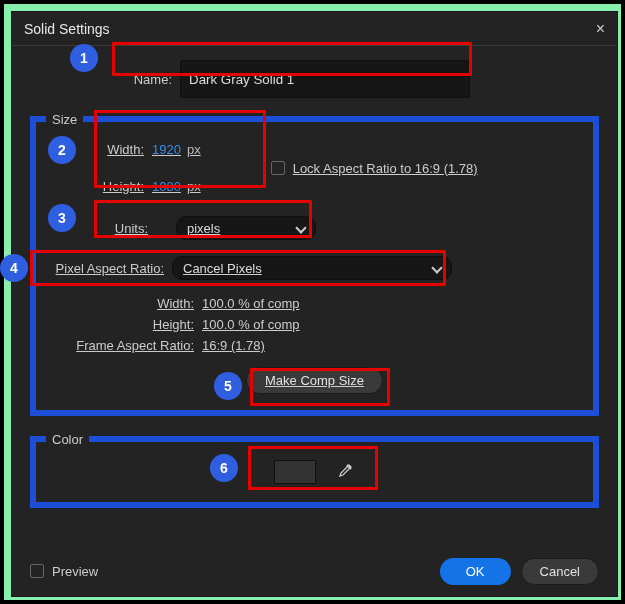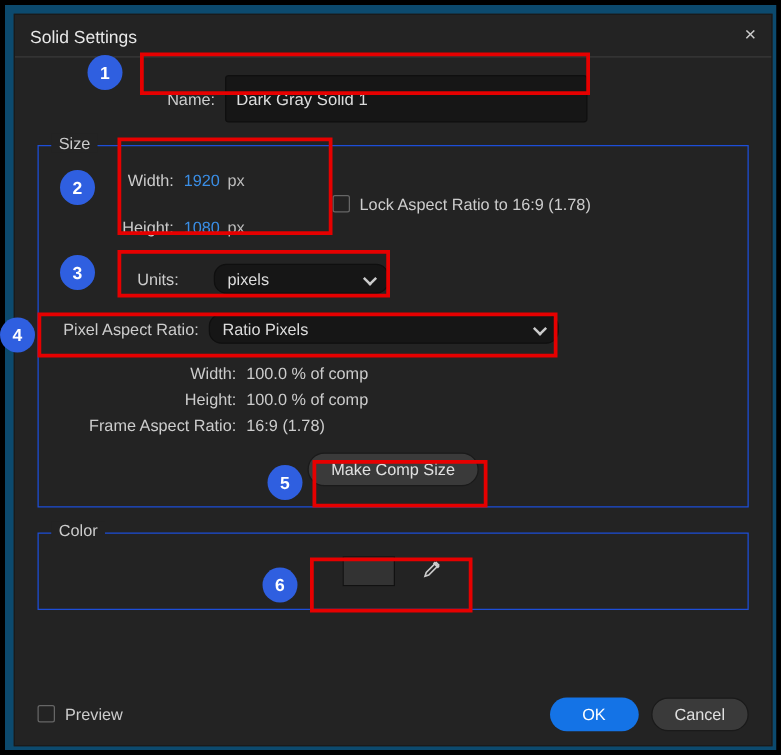--- a/index.html
+++ b/index.html
@@ -6,21 +6,21 @@
   body {
     background: #ffffff;
     font-family: "Segoe UI", Arial, sans-serif;
     font-size: 13px;
     color: #cccccc;
   }
   .outer {
     width: 625px;
     height: 604px;
     border: 4px solid #000;
-    background: #0c4a6e;
+    background: #86efac;
     position: relative;
   }
   .dialog {
     position: absolute;
     left: 7px; top: 7px;
     width: 607px; height: 586px;
     background: #232323;
     border: 1px solid #1a1a1a;
     display: flex;
     flex-direction: column;
@@ -40,24 +40,25 @@
   .label { text-align: right; padding-right: 8px; color: #cccccc; }
   .text-input {
     background: #161616;
     border: 1px solid #0f0f0f;
     border-radius: 3px;
     color: #dcdcdc;
     padding: 18px 8px;
     height: 24px;
   }
   .fieldset {
-    border: 1px solid #1d4ed8;
+    border: 6px solid #1d4ed8;
     margin-top: 18px;
     padding: 20px 16px 16px 16px;
     position: relative;
+    text-decoration: underline;
   }
   .legend {
     position: absolute;
     top: -10px; left: 10px;
     background: #232323;
     padding: 0 6px;
     color: #cccccc;
   }
   .numlink { color: #3a8ee6; text-decoration: none; cursor: text; }
   .units { color: #bbbbbb; margin-left: 6px; }
@@ -169,21 +170,21 @@
           <span class="label" style="width:44px;">Units:</span>
           <div class="dropdown" style="width:140px;">
             <span>pixels</span>
             <span class="chev"></span>
           </div>
         </div>
 
         <div class="row" style="margin-top:16px;">
           <span class="label" style="width:120px;">Pixel Aspect Ratio:</span>
           <div class="dropdown" style="width:280px;">
-            <span>Ratio Pixels</span>
+            <span>Cancel Pixels</span>
             <span class="chev"></span>
           </div>
         </div>
 
         <div class="info-col">
           <div class="info-row">
             <span class="info-label">Width:</span>
             <span class="info-val">100.0 % of comp</span>
           </div>
           <div class="info-row">

